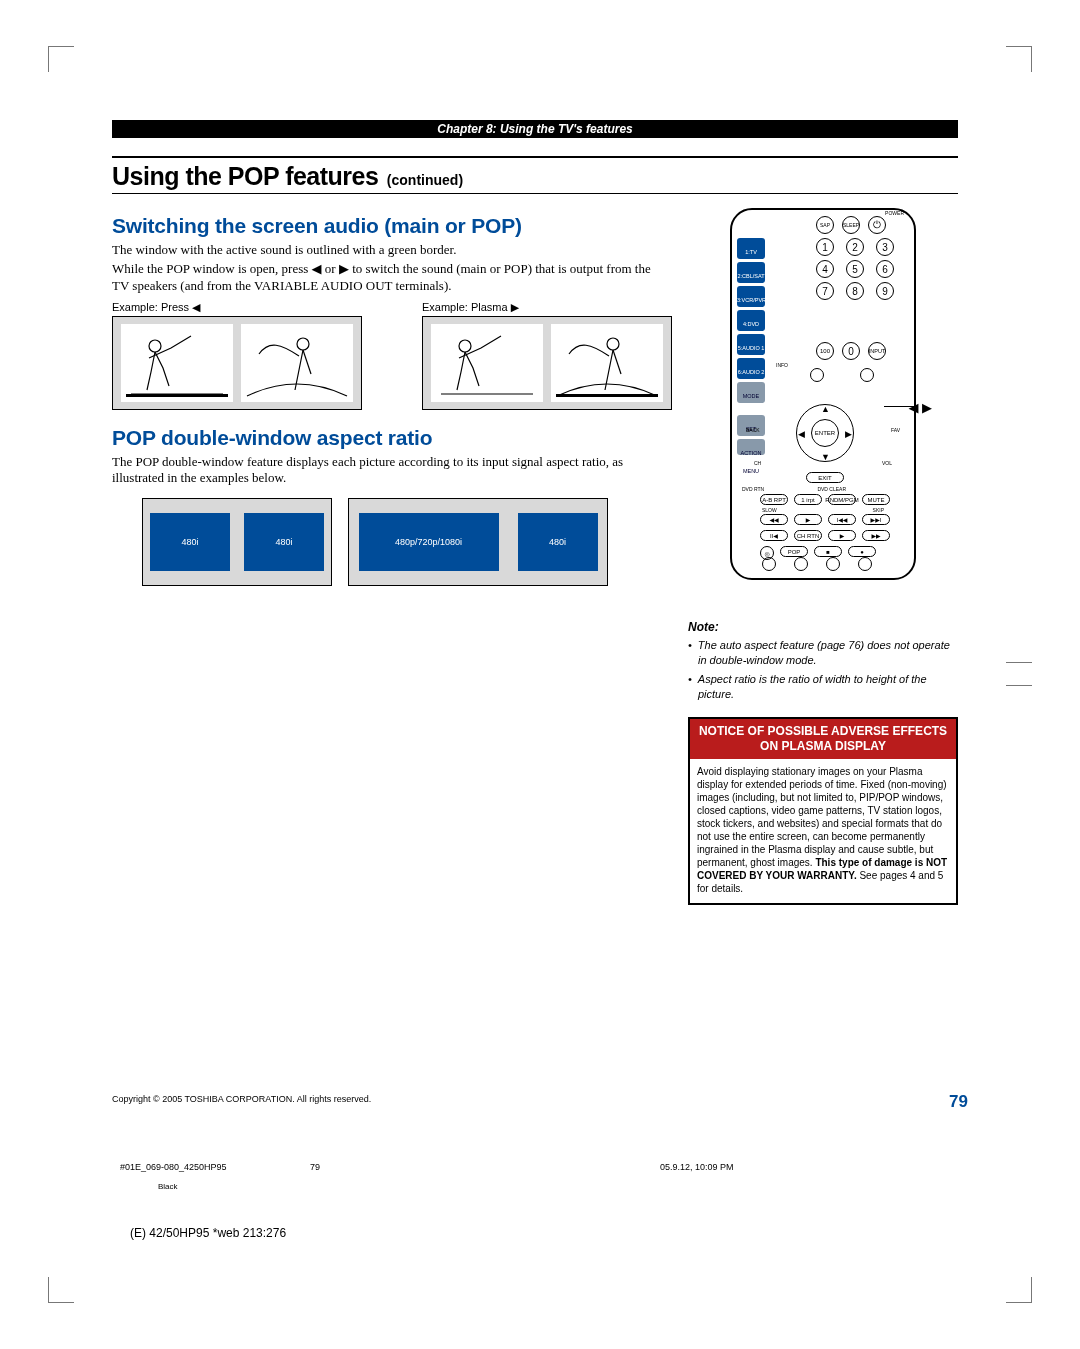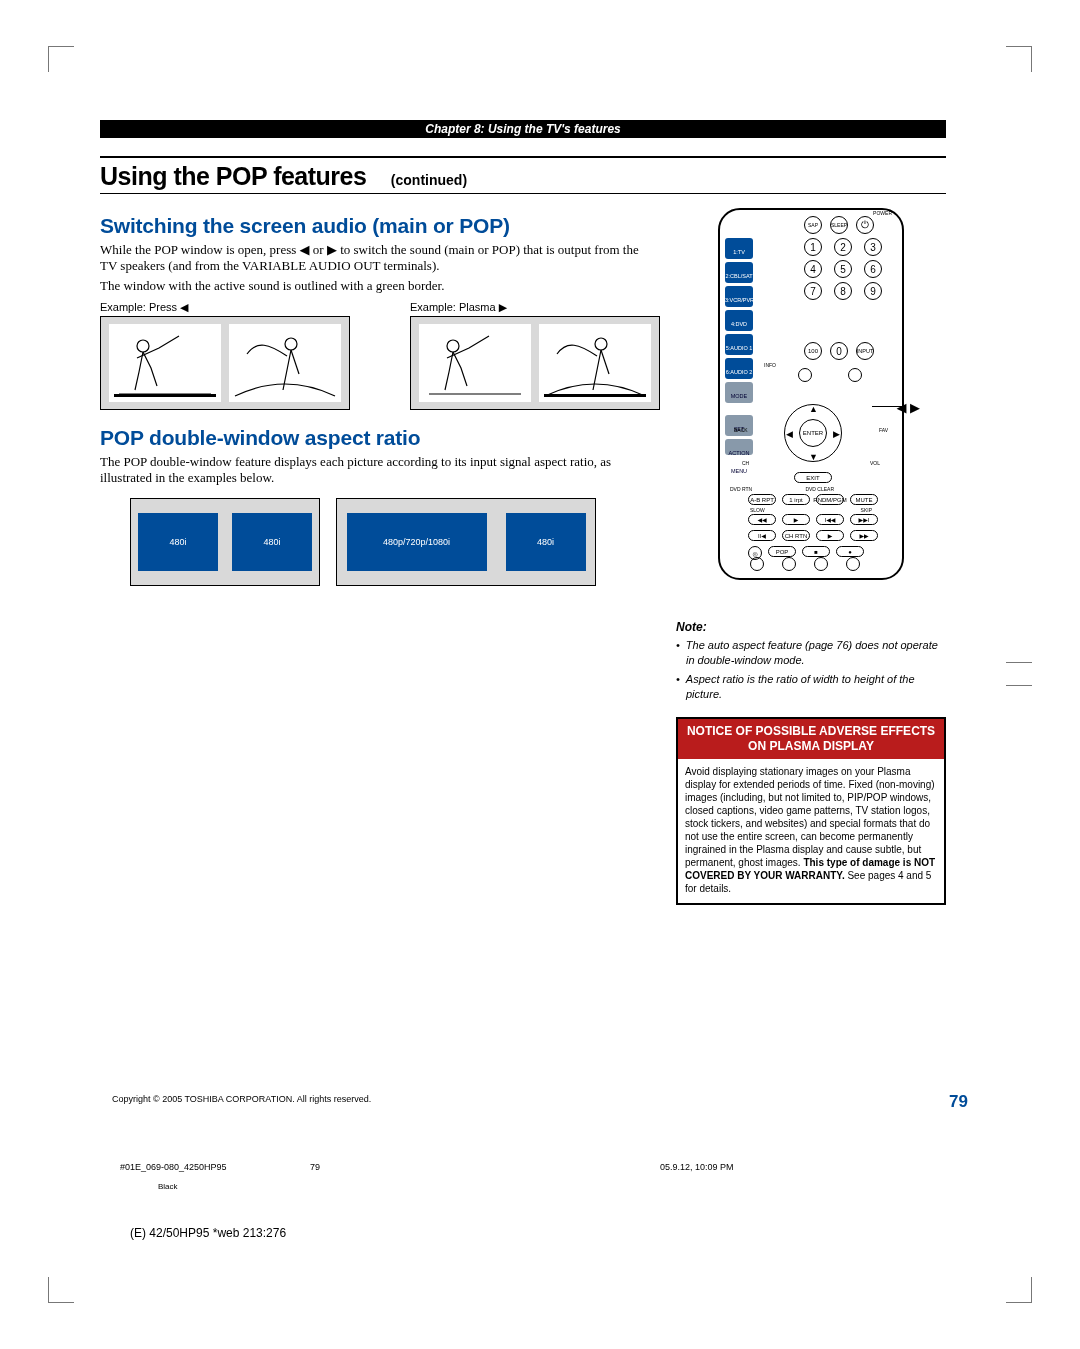--- a/index.html
+++ b/index.html
@@ -48,21 +48,21 @@
     right: 0;
     width: 26px;
     height: 1px;
     background: #777;
   }
   .cm-right-mid::before { top: 0; }
   .cm-right-mid::after  { bottom: 0; }
 
   .page {
     position: absolute;
-    left: 100px;
+    left: 112px;
     top: 120px;
     width: 846px;
   }
 
   
   .hdr-bar {
     background: #000;
     color: #fff;
     text-align: center;
     font-style: italic;
@@ -82,21 +82,21 @@
     font-weight: bold;
     font-size: 25px;
     letter-spacing: -0.5px;
     display: inline;
   }
   .main-title .t2 {
     font-family: "Arial Narrow", Arial, sans-serif;
     font-weight: bold;
     font-size: 14px;
     display: inline;
-    margin-left: 20px;
+    margin-left: 4px;
     text-align: right;
   }
 
   .columns {
     margin-top: 14px;
     display: flex;
     justify-content: space-between;
   }
   .col-left  { width: 550px; }
   .col-right { width: 270px; }
@@ -421,22 +421,22 @@
 
   <div class="main-title">
     <span class="t1">Using the POP features</span>
     <span class="t2">(continued)</span>
   </div>
 
   <div class="columns">
 
     <div class="col-left">
       <div class="h2">Switching the screen audio (main or POP)</div>
+      <p class="body">The window with the active sound is outlined with a green border.</p>
       <p class="body">While the POP window is open, press ◀ or ▶ to switch the sound (main or POP) that is output from the TV speakers (and from the VARIABLE AUDIO OUT terminals).</p>
-      <p class="body">The window with the active sound is outlined with a green border.</p>
 
       <div class="ex-row">
         <div>
           <div class="caption">Example: Press ◀</div>
           <div class="dw-frame">
             <div class="dw-half active">
               <svg viewBox="0 0 112 78">
                 <rect x="0" y="0" width="112" height="78" fill="#fff"></rect>
                 <g stroke="#000" fill="none" stroke-width="1.2">
                   <circle cx="34" cy="22" r="6"></circle>

